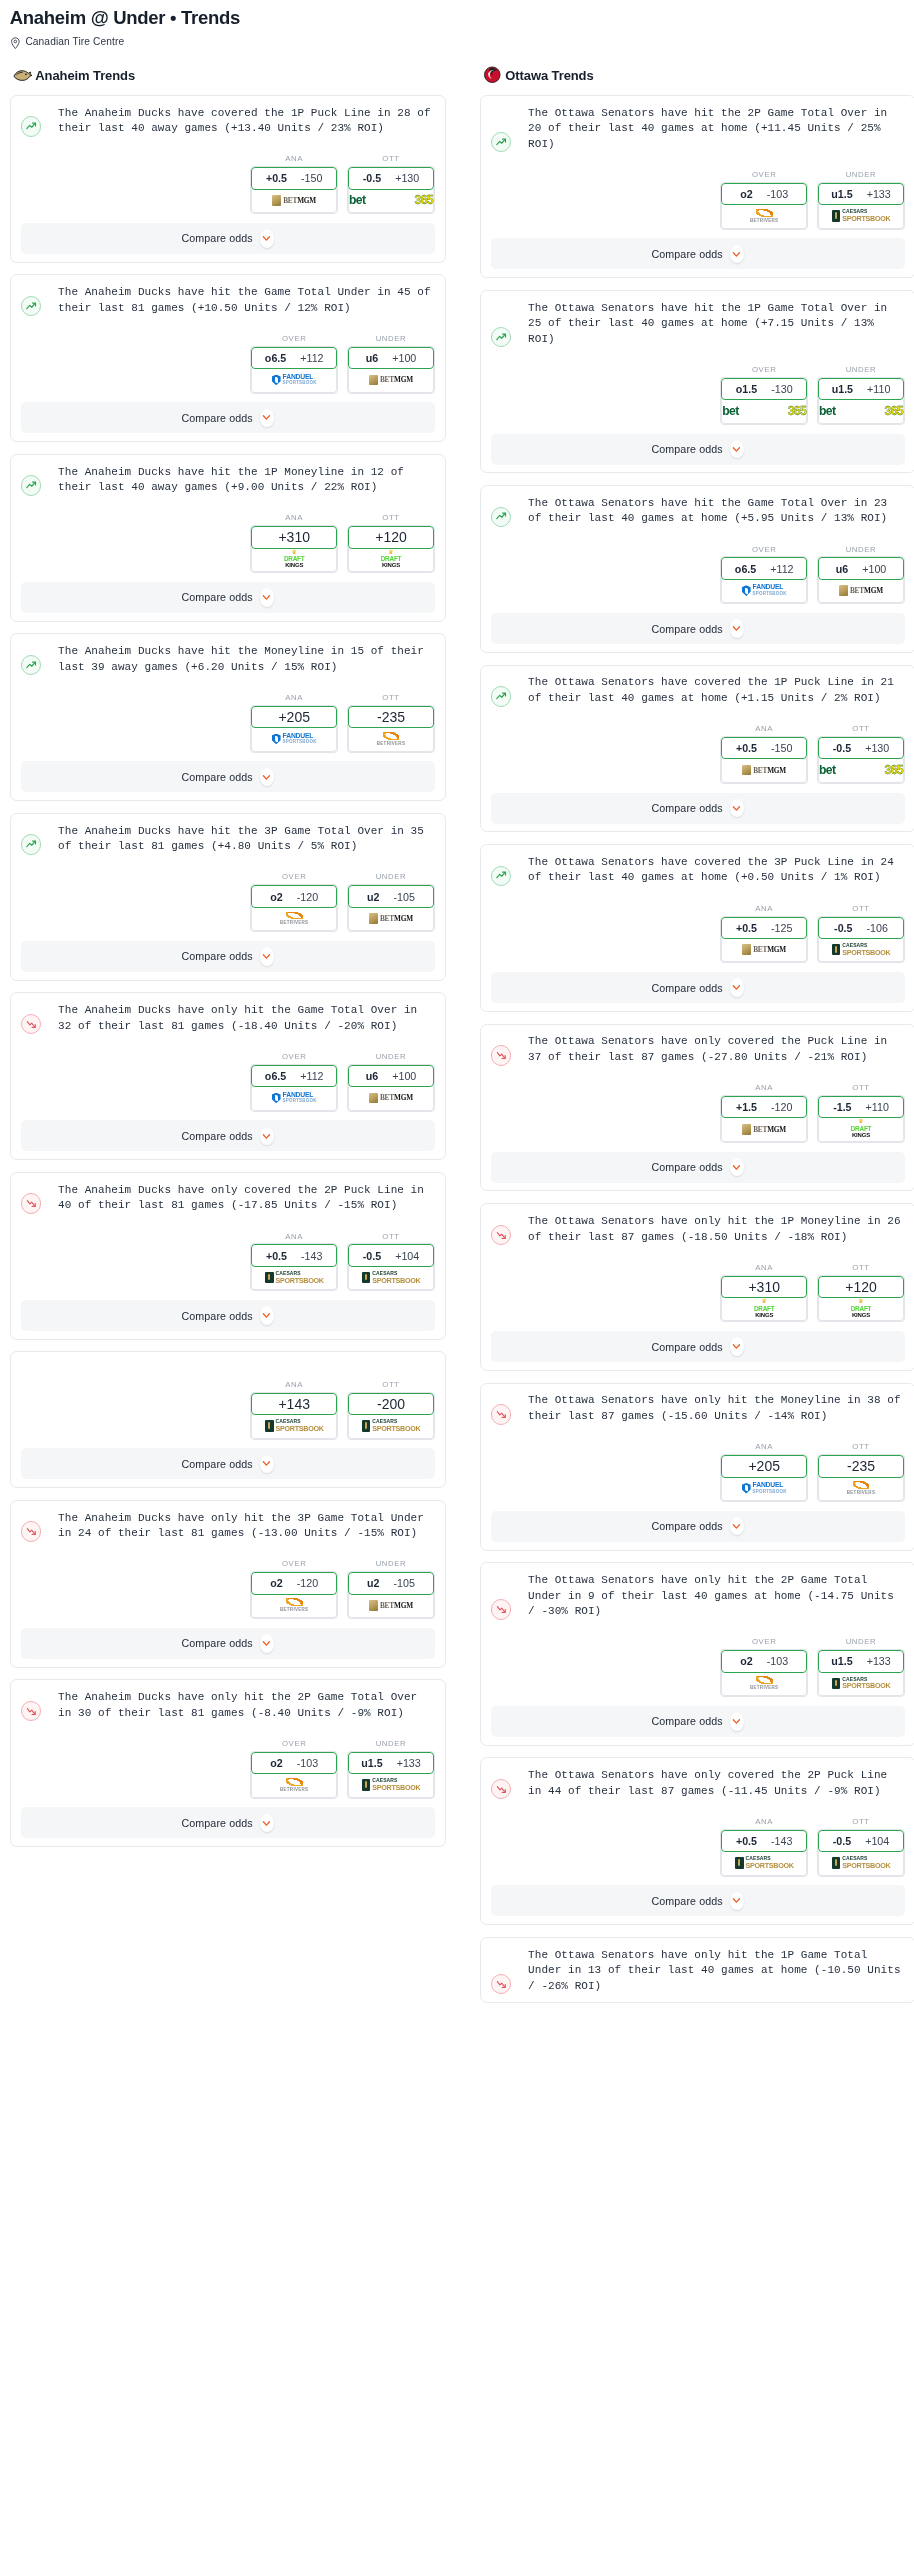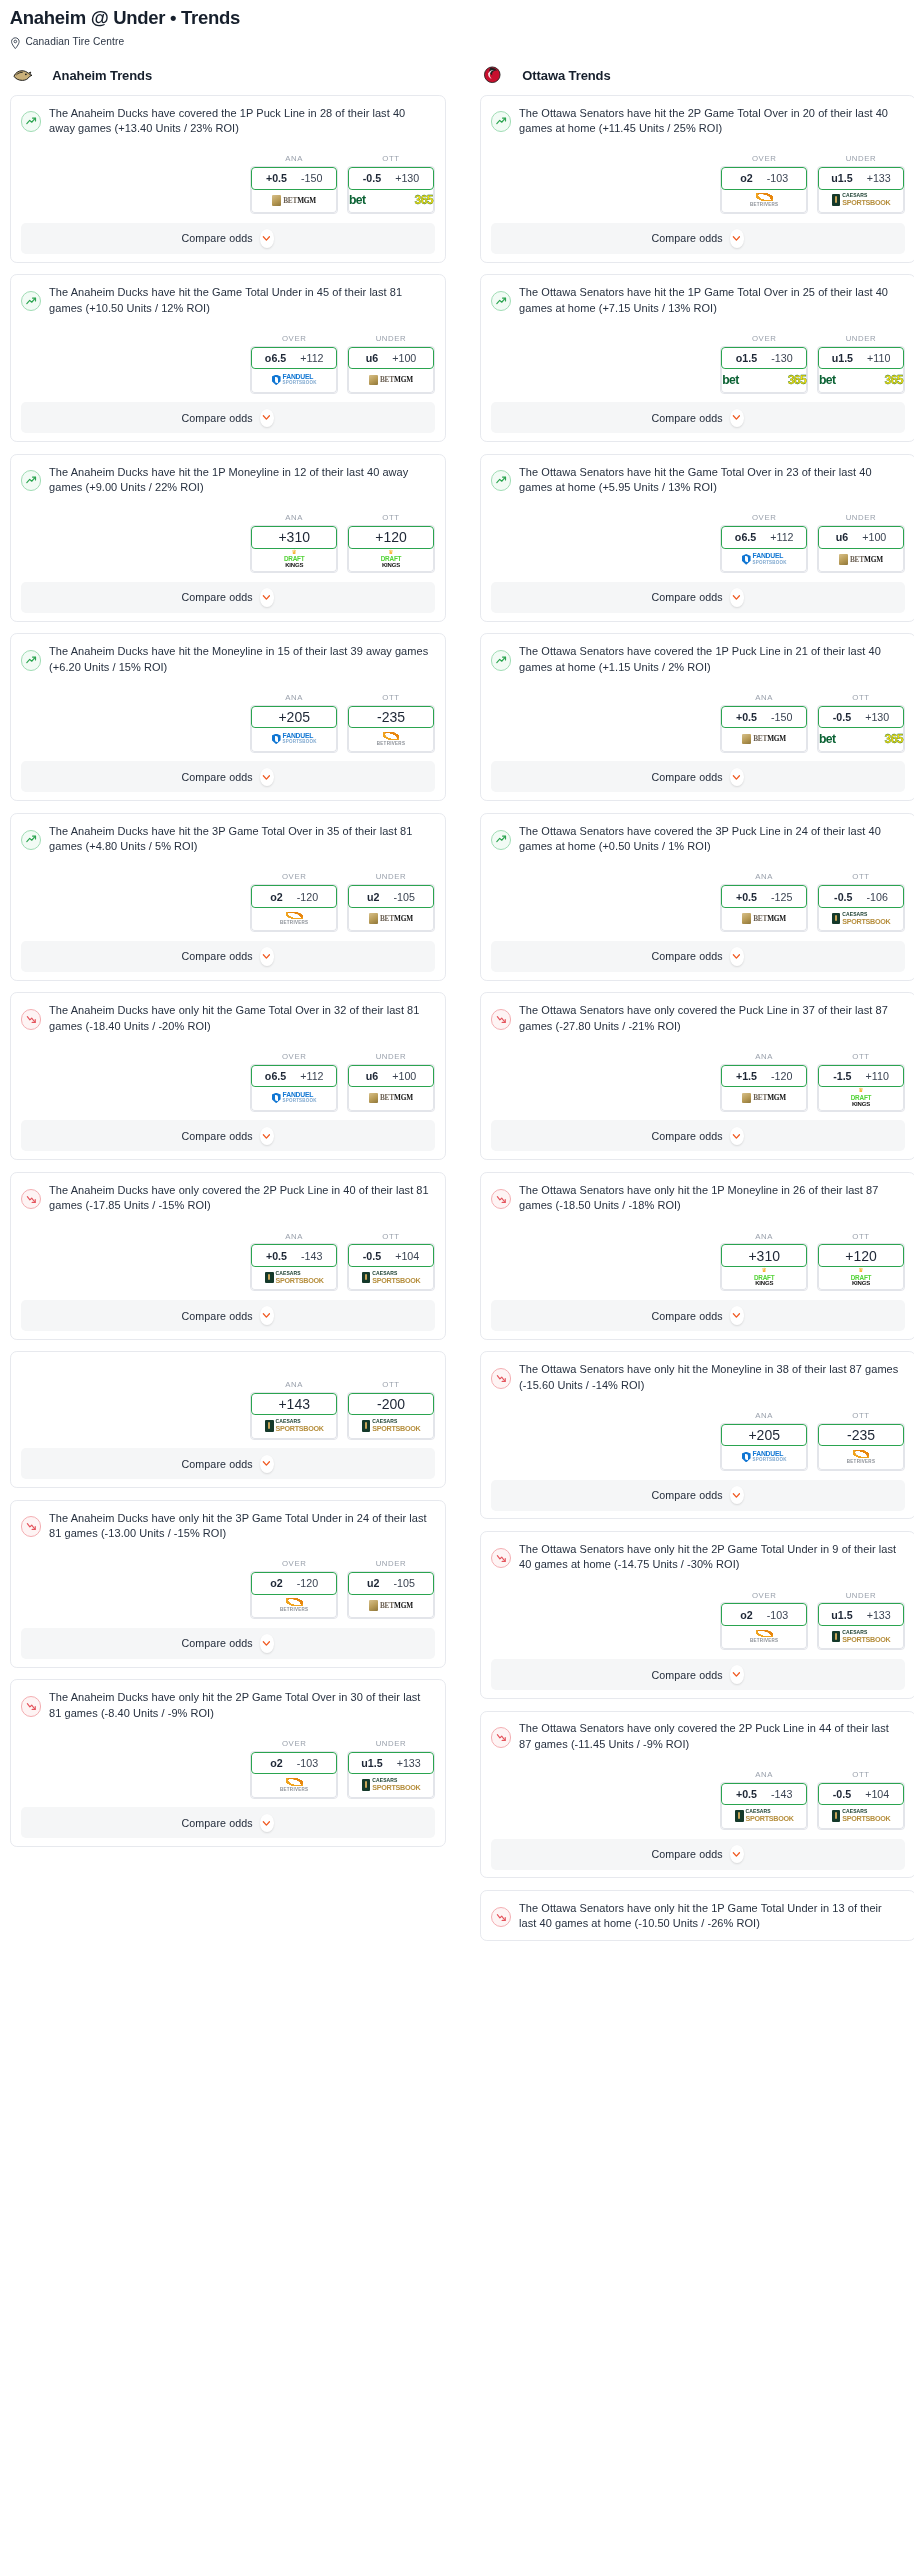--- a/index.html
+++ b/index.html
@@ -40,21 +40,21 @@
     gap: 34px;
     padding: 0 9.8px;
     margin-top: 17.6px;
     align-items: flex-start;
   }
   .column { width: 436px; flex: 0 0 436px; }
 
   .col-header {
     display: flex;
     align-items: center;
-    gap: 19px;
+    gap: 2px;
     margin-bottom: 9.8px;
     padding-left: 2px;
   }
   .team-logo { width: 21.5px; height: 19.5px; flex: 0 0 auto; display: block; }
   .col-title {
     font-size: 13px;
     font-weight: 700;
     color: #161f2c;
     letter-spacing: -0.1px;
   }
@@ -63,22 +63,23 @@
   .trend-card {
     border: 1px solid #e7e9ee;
     border-radius: 6.8px;
     background: #ffffff;
     margin-bottom: 11.7px;
     padding: 9.8px 9.8px 7.8px 9.8px;
     overflow: hidden;
   }
   .trend-top {
     display: flex;
-    gap: 8px;
-    align-items: center;
+    gap: 17px;
+    align-items: flex-end;
+    font-family: Liberation Mono, monospace;
   }
   .trend-icon {
     width: 20.5px; height: 20.5px;
     flex: 0 0 20.5px;
     border-radius: 50%;
     display: flex; align-items: center; justify-content: center;
     margin-top: 1px;
   }
   .trend-icon.up { border: 1px solid #9fdcb4; background: #f2fbf5; }
   .trend-icon.down { border: 1px solid #f3aeb2; background: #fef4f4; }

